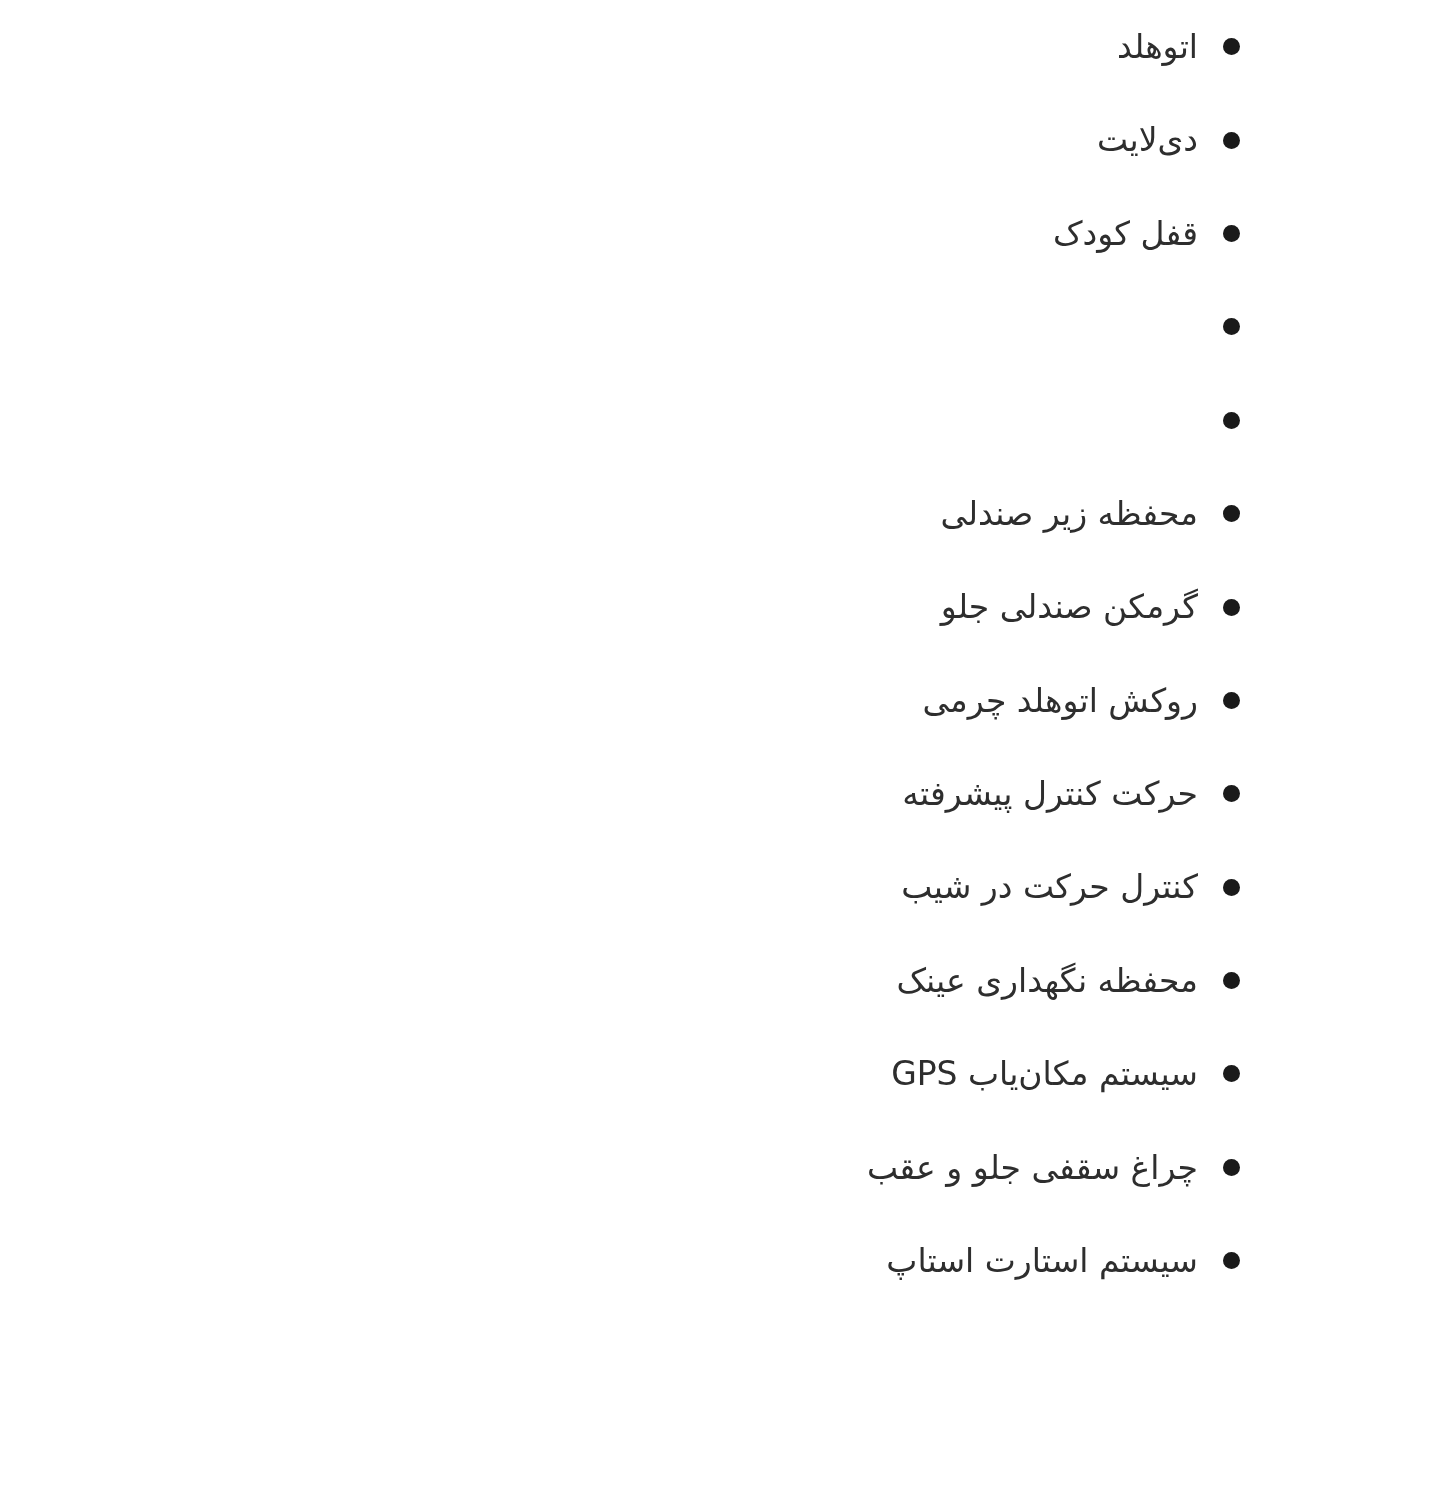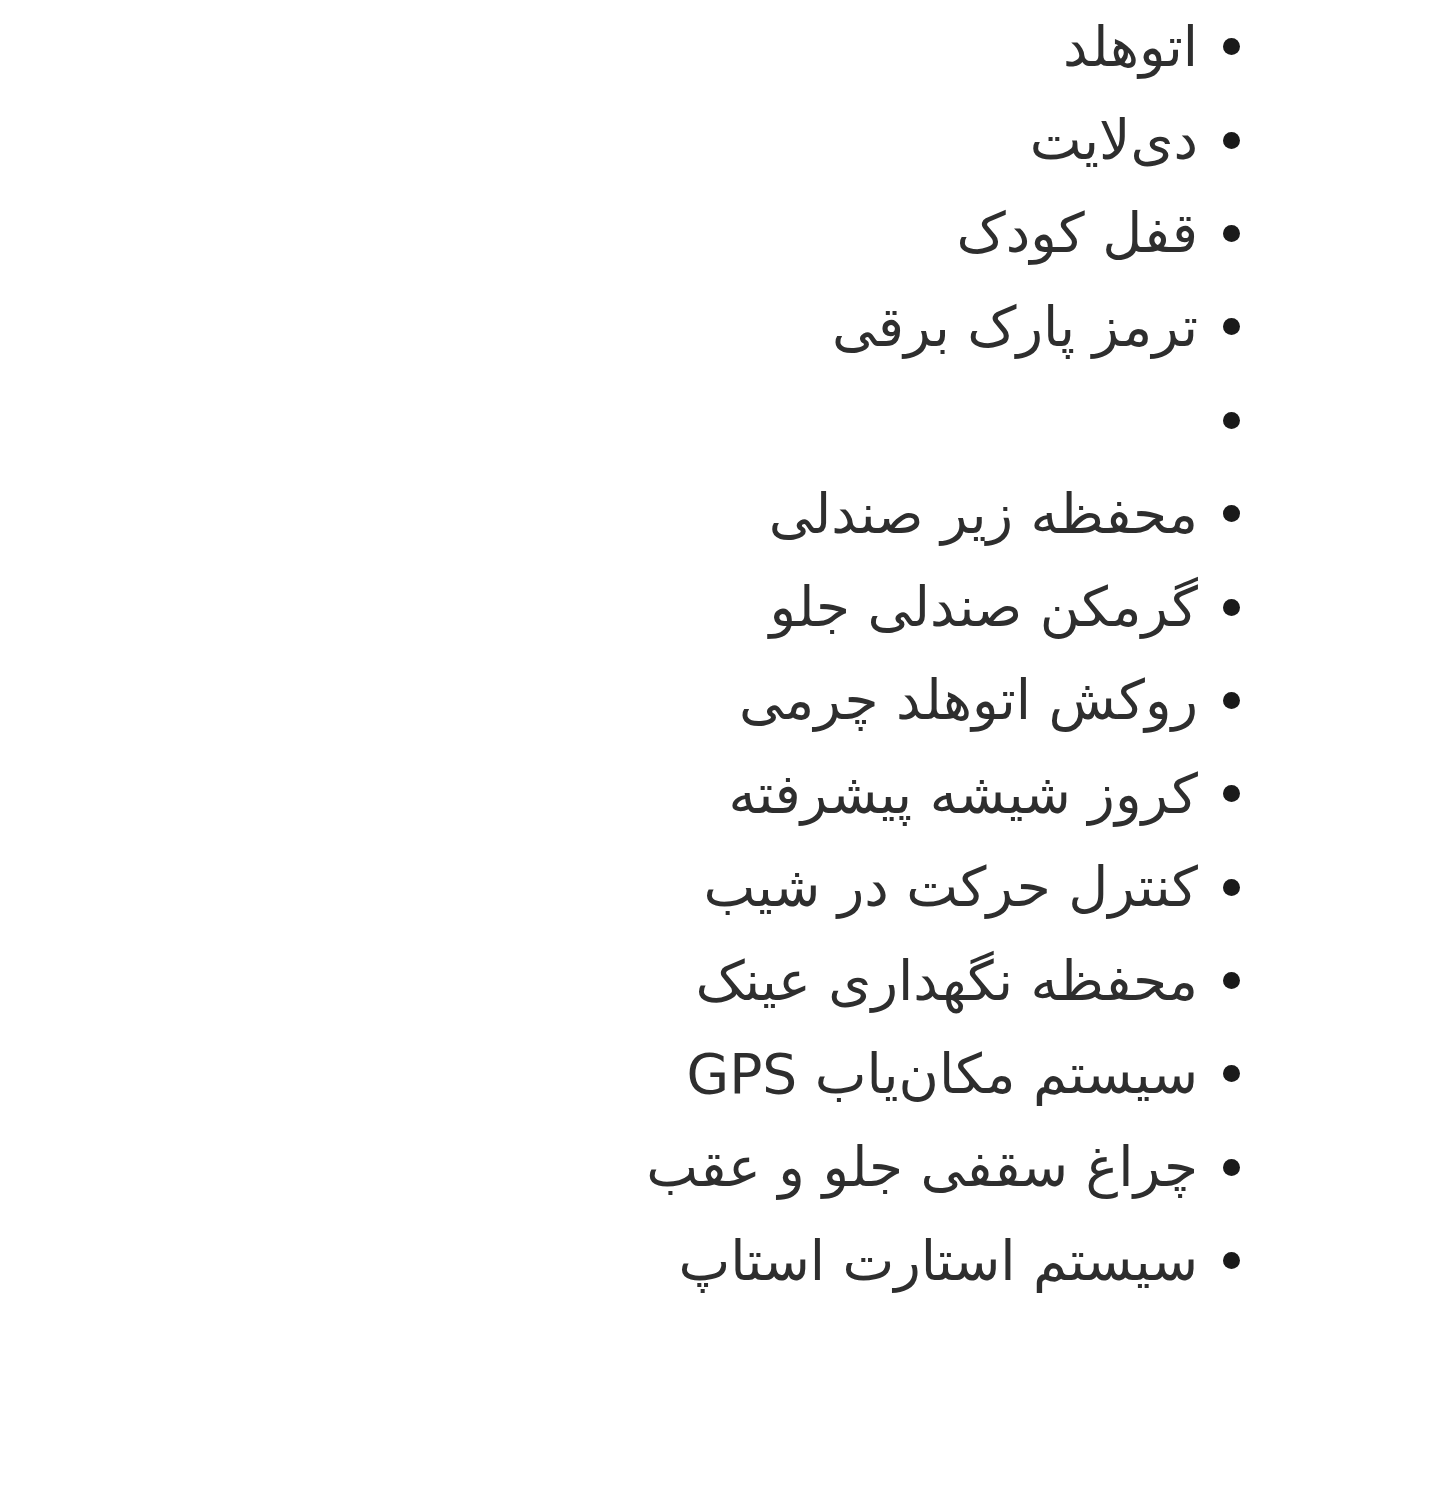--- a/index.html
+++ b/index.html
@@ -31,21 +31,21 @@
   }
   .bullet {
     width: 17px;
     height: 17px;
     border-radius: 50%;
     background: #1a1a1a;
     flex: 0 0 auto;
     margin-left: 25px;
   }
   .label {
-    font-size: 55px;
+    font-size: 33px;
     font-weight: 400;
     color: #2e2e2e;
     white-space: nowrap;
     line-height: 1.2;
     unicode-bidi: plaintext;
   }
 </style>
 </head>
 <body>
 
@@ -57,40 +57,39 @@
   <li>
     <span class="bullet"></span>
     <span class="label">دی‌لایت</span>
   </li>
   <li>
     <span class="bullet"></span>
     <span class="label">قفل کودک</span>
   </li>
   <li>
     <span class="bullet"></span>
-    <span class="label">ترمز پارک برقی</span>
   </li>
   <li>
     <span class="bullet"></span>
   </li>
   <li>
     <span class="bullet"></span>
     <span class="label">محفظه زیر صندلی</span>
   </li>
   <li>
     <span class="bullet"></span>
     <span class="label">گرمکن صندلی جلو</span>
   </li>
   <li>
     <span class="bullet"></span>
     <span class="label">روکش اتوهلد چرمی</span>
   </li>
   <li>
     <span class="bullet"></span>
-    <span class="label">کروز شیشه پیشرفته</span>
+    <span class="label">حرکت کنترل پیشرفته</span>
   </li>
   <li>
     <span class="bullet"></span>
     <span class="label">کنترل حرکت در شیب</span>
   </li>
   <li>
     <span class="bullet"></span>
     <span class="label">محفظه نگهداری عینک</span>
   </li>
   <li>

